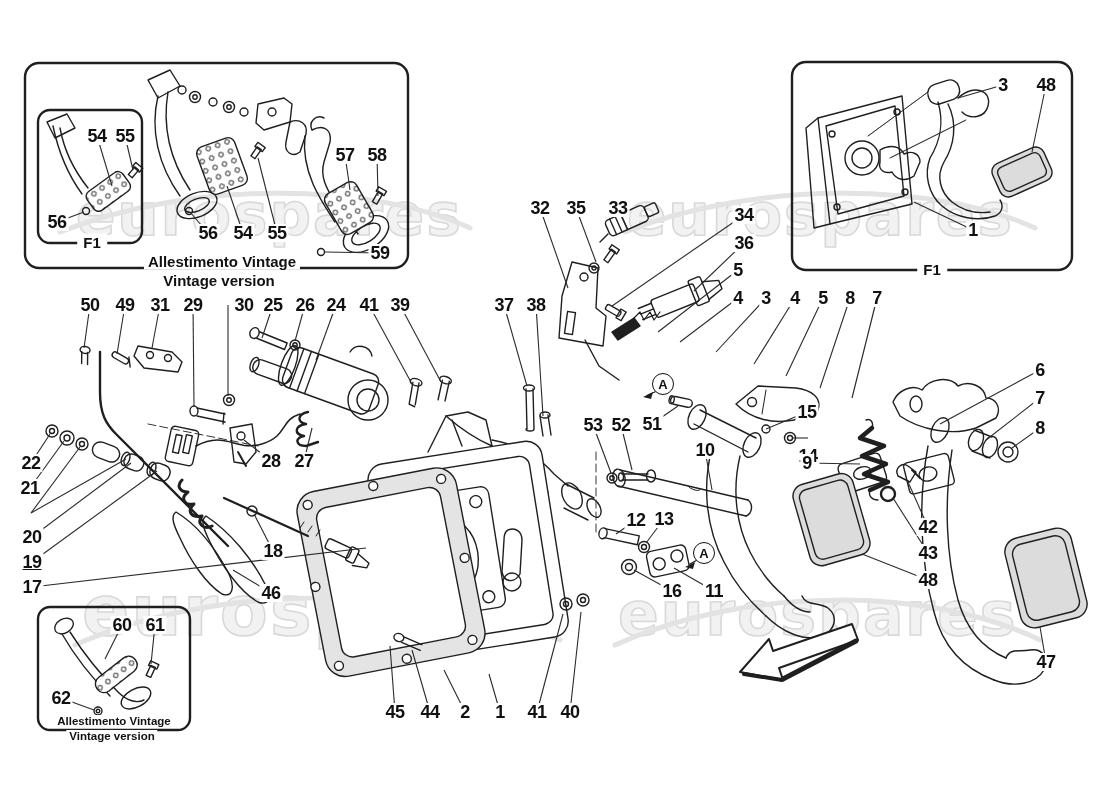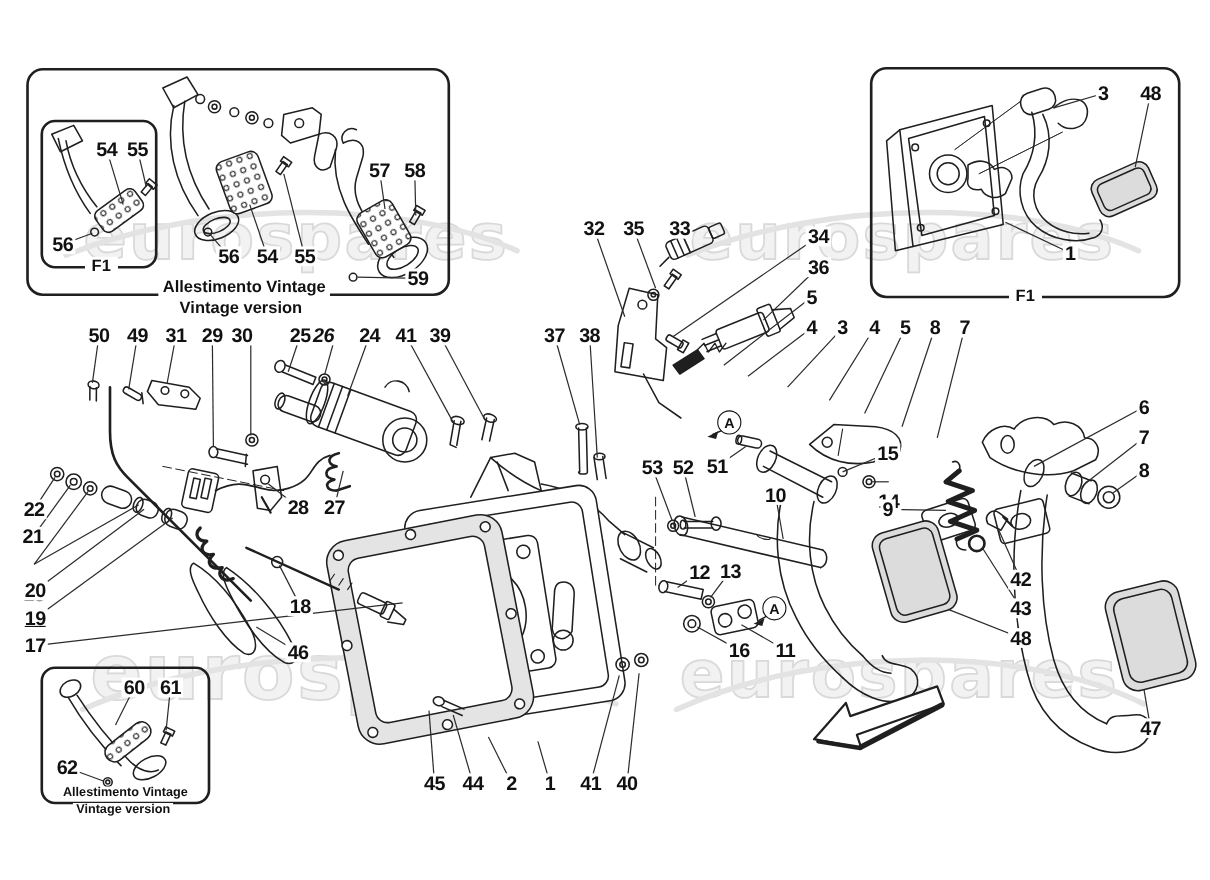--- a/index.html
+++ b/index.html
@@ -548,23 +548,23 @@
     <div class="callout" style="left: 32px; top: 562px; text-decoration: underline;">19</div>
     <div class="callout" style="left: 32px; top: 587px;">17</div>
     <div class="callout" style="left: 273px; top: 551px;">18</div>
     <div class="callout" style="left: 271px; top: 593px;">46</div>
     <div class="callout" style="left: 271px; top: 461px;">28</div>
     <div class="callout" style="left: 304px; top: 461px;">27</div>
     <div class="callout" style="left: 90px; top: 305px;">50</div>
     <div class="callout" style="left: 125px; top: 305px;">49</div>
     <div class="callout" style="left: 160px; top: 305px;">31</div>
     <div class="callout" style="left: 193px; top: 305px;">29</div>
-    <div class="callout" style="left: 220px; top: 305px;">30</div>
+    <div class="callout" style="left: 244px; top: 305px;">30</div>
     <div class="callout" style="left: 273px; top: 305px;">25</div>
-    <div class="callout" style="left: 294px; top: 305px; font-style: italic;">26</div>
+    <div class="callout" style="left: 305px; top: 305px;">26</div>
     <div class="callout" style="left: 336px; top: 305px; text-align: right;">24</div>
     <div class="callout" style="left: 369px; top: 305px;">41</div>
     <div class="callout" style="left: 400px; top: 305px;">39</div>
     <div class="callout" style="left: 504px; top: 305px;">37</div>
     <div class="callout" style="left: 536px; top: 305px;">38</div>
     <div class="callout" style="left: 395px; top: 712px;">45</div>
     <div class="callout" style="left: 430px; top: 712px;">44</div>
     <div class="callout" style="left: 465px; top: 712px;">2</div>
     <div class="callout" style="left: 500px; top: 712px;">1</div>
     <div class="callout" style="left: 537px; top: 712px;">41</div>

